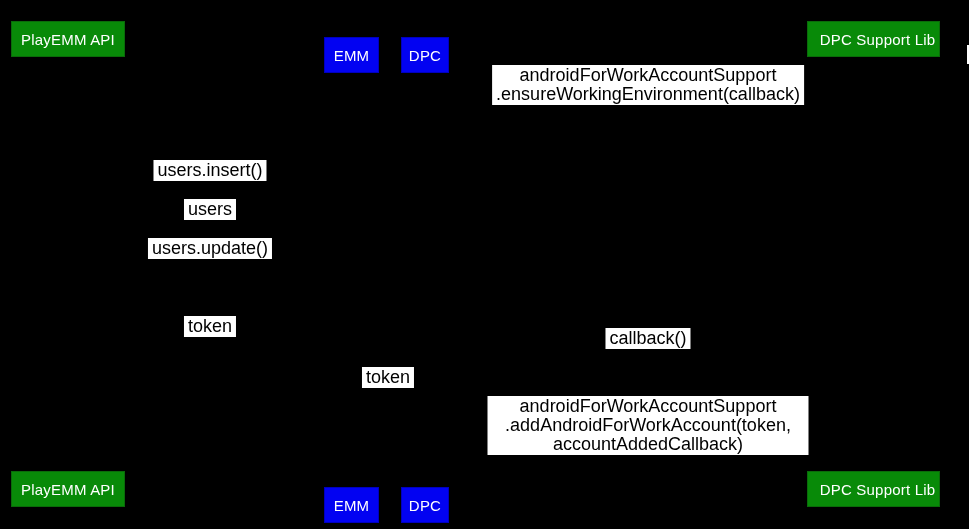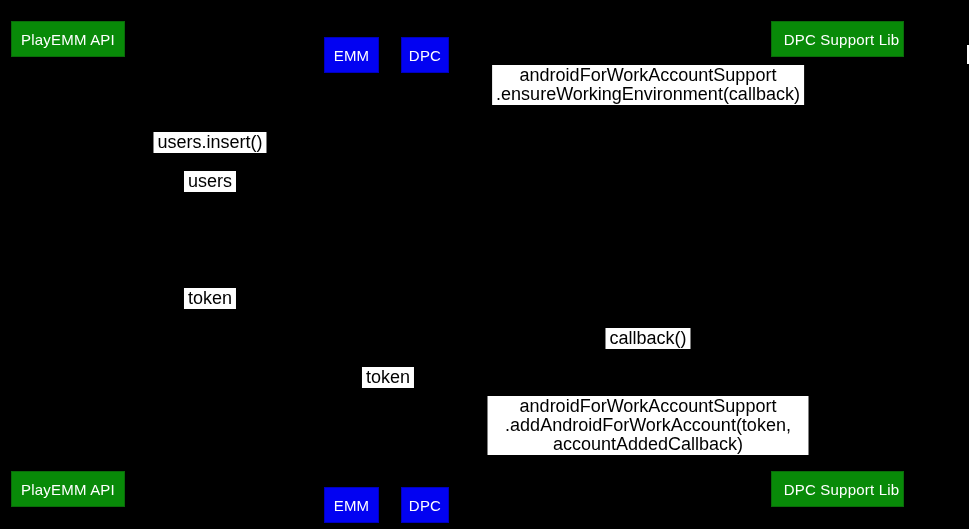--- a/index.html
+++ b/index.html
@@ -24,35 +24,35 @@
     font-size: 15px;
     letter-spacing: 0.2px;
   }
   .actor.green { background: var(--green, #088A08); border: 1px solid var(--green-border, #0A6B0A); }
   .actor.blue  { background: var(--blue, #0202F2);  border: 1px solid var(--blue-border, #0000BE); margin-top: 16px; }
   .row-top    { top: 21px; }
   .row-bottom { top: 471px; }
   .pos-playemm { left: 11px;  width: 114px; }
   .pos-emm     { left: 324px; width: 55px;  }
   .pos-dpc     { left: 401px; width: 48px;  }
-  .pos-dpclib  { left: 771px; width: 133px; padding-left: 8px; }
+  .pos-dpclib  { left: 807px; width: 133px; padding-left: 8px; }
 
   
   .msg {
     position: absolute;
     transform: translateX(-50%);
     background: var(--msg-bg, #fff);
     color: var(--msg-text, #000);
     font-size: 18px;
     line-height: 19px;
     padding: 1px 4px;
     text-align: center;
     white-space: pre-line;
   }
-  .cx-left  { left: 210px; }  
+  .cx-left  { left: 210px; margin-top: 28px; }  
   .cx-mid   { left: 388px; }  
   .cx-right { left: 648px; }  
   .r1 { top: 65px; }
   .r2 { top: 132px; }
   .r3 { top: 171px; }
   .r4 { top: 210px; }
   .r5 { top: 249px; }
   .r6 { top: 288px; }
   .r7 { top: 328px; }
   .r8 { top: 367px; }
@@ -74,20 +74,21 @@
 
   <div class="actor green row-top pos-playemm">PlayEMM API</div>
   <div class="actor blue row-top pos-emm">EMM</div>
   <div class="actor blue row-top pos-dpc">DPC</div>
   <div class="actor green row-top pos-dpclib">DPC Support Lib</div>
 
   <div class="msg cx-right r1">androidForWorkAccountSupport
 .ensureWorkingEnvironment(callback)</div>
   <div class="msg cx-left r2">users.insert()</div>
   <div class="msg cx-left r3">users</div>
+  <div class="msg cx-left r4">users.update()</div>
   <div class="msg cx-left r6">token</div>
   <div class="msg cx-right r7">callback()</div>
   <div class="msg cx-mid r8">token</div>
   <div class="msg cx-right r9">androidForWorkAccountSupport
 .addAndroidForWorkAccount(token, accountAddedCallback)</div>
 
   <div class="actor green row-bottom pos-playemm">PlayEMM API</div>
   <div class="actor blue row-bottom pos-emm">EMM</div>
   <div class="actor blue row-bottom pos-dpc">DPC</div>
   <div class="actor green row-bottom pos-dpclib">DPC Support Lib</div>

